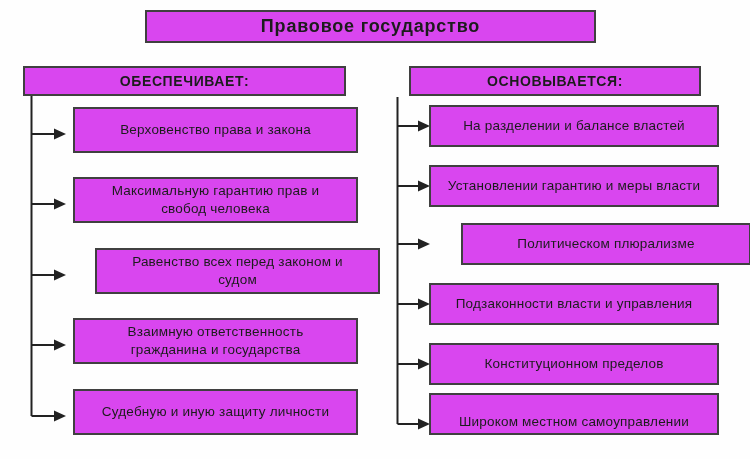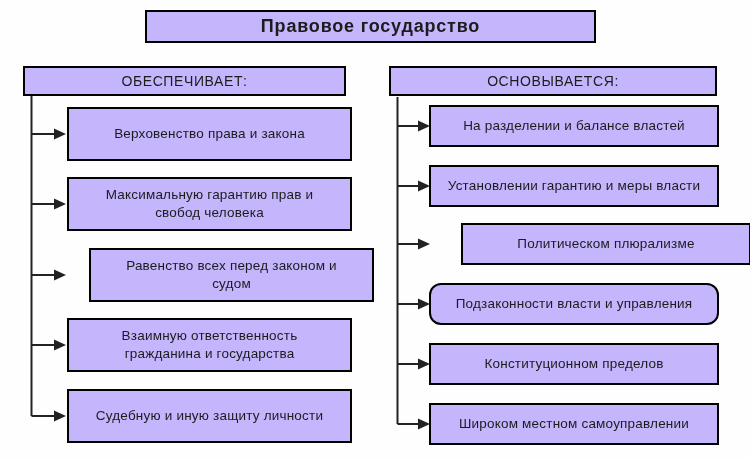--- a/index.html
+++ b/index.html
@@ -18,58 +18,58 @@
   }
   .connectors {
     position: absolute;
     left: 0;
     top: 0;
     width: 750px;
     height: 459px;
   }
   .box {
     position: absolute;
-    border: 2px solid #000000;
-    background: #c4b5fd;
+    border: 2px solid #404040;
+    background: #d946ef;
     display: flex;
     align-items: center;
     justify-content: center;
     text-align: center;
     box-sizing: border-box;
     line-height: 1.3;
   }
   .title-box {
     left: 145px;
     top: 10px;
     width: 451px;
     height: 33px;
     font-size: 18px;
     font-weight: bold;
     letter-spacing: 0.8px;
   }
   .header-box {
     top: 66px;
     height: 30px;
     font-size: 14px;
-    font-weight: normal;
+    font-weight: bold;
     letter-spacing: 0.6px;
   }
   .header-left  { left: 23px;  width: 323px; }
-  .header-right { left: 389px; width: 328px; }
+  .header-right { left: 409px; width: 292px; }
   .item-box {
     font-size: 13.5px;
     padding: 2px 16px;
     letter-spacing: 0.2px;
   }
-  .col-left  .item-box { left: 67px;  width: 285px; height: 54px; }
+  .col-left  .item-box { left: 73px;  width: 285px; height: 46px; }
   .col-right .item-box { left: 429px; width: 290px; height: 42px; }
   .l1 { top: 107px; } .l2 { top: 177px; align-items: center; } .l3 { top: 248px; margin-left: 22px; }
   .l4 { top: 318px; justify-content: flex-end; } .l5 { top: 389px; }
   .r1 { top: 105px; } .r2 { top: 165px; } .r3 { top: 223px; margin-left: 32px; }
-  .r4 { top: 283px; border-radius: 12px; } .r5 { top: 343px; } .r6 { top: 403px; }
+  .r4 { top: 283px; } .r5 { top: 343px; } .r6 { top: 393px; align-items: flex-end; }
 </style>
 </head>
 <body>
 
 <div class="canvas">
 
   <svg class="connectors" viewBox="0 0 750 459" xmlns="http://www.w3.org/2000/svg">
     <g stroke="#222222" stroke-width="2" fill="none">
 
       <path d="M31.5,96 V416"></path>

